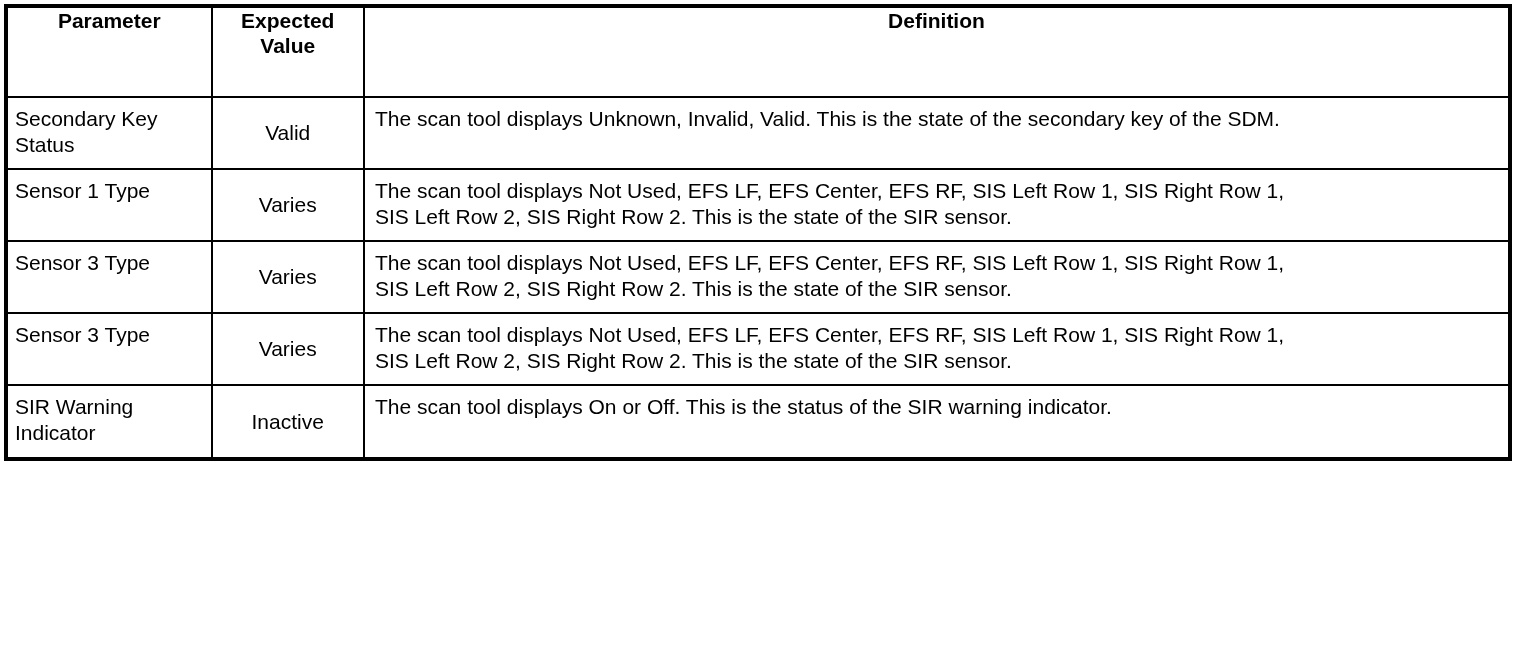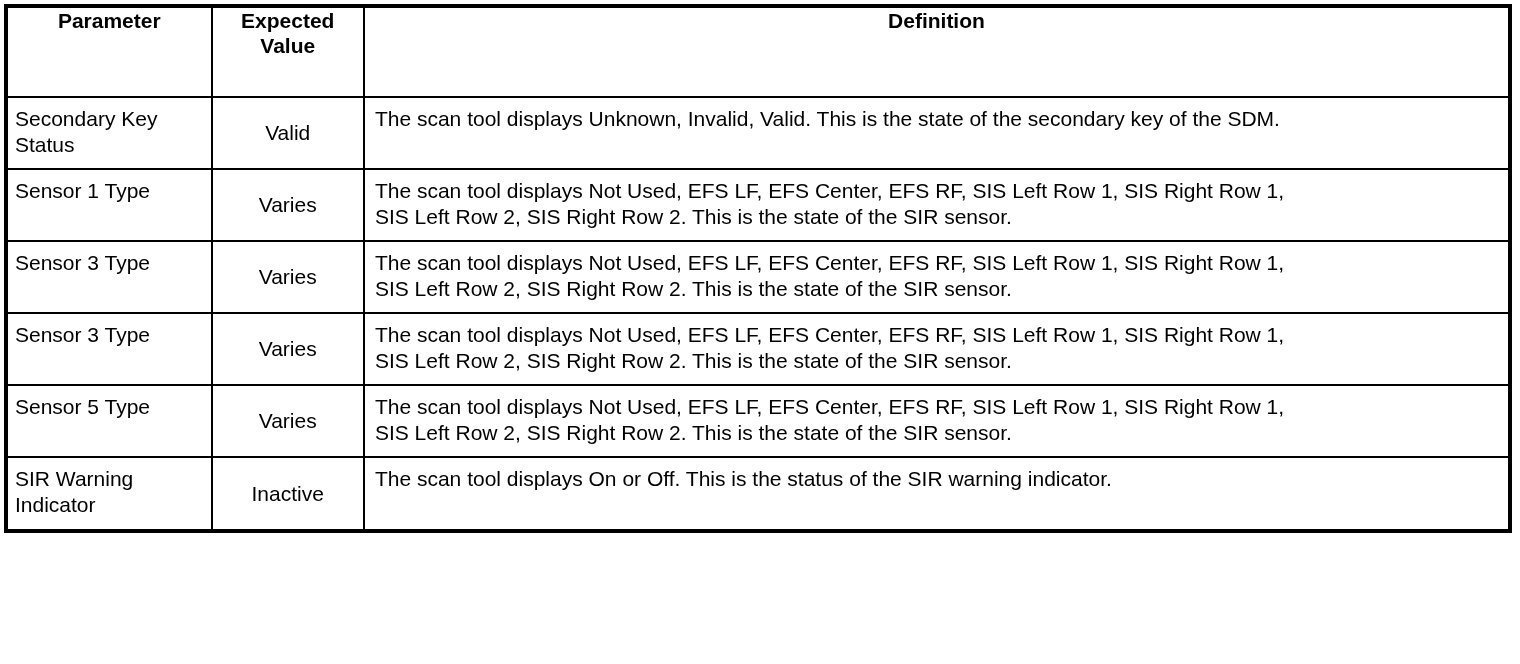--- a/index.html
+++ b/index.html
@@ -140,26 +140,20 @@
 SIS Left Row 2, SIS Right Row 2. This is the state of the SIR sensor.</td>
       </tr>
 
       <tr>
         <td class="cell-param">Sensor 3 Type</td>
         <td class="cell-value">Varies</td>
         <td class="cell-def">The scan tool displays Not Used, EFS LF, EFS Center, EFS RF, SIS Left Row 1, SIS Right Row 1,
 SIS Left Row 2, SIS Right Row 2. This is the state of the SIR sensor.</td>
       </tr>
 
-      <tr>
-        <td class="cell-param">Sensor 5 Type</td>
-        <td class="cell-value">Varies</td>
-        <td class="cell-def">The scan tool displays Not Used, EFS LF, EFS Center, EFS RF, SIS Left Row 1, SIS Right Row 1,
-SIS Left Row 2, SIS Right Row 2. This is the state of the SIR sensor.</td>
-      </tr>
 
 
       <tr>
         <td class="cell-param">SIR Warning Indicator</td>
         <td class="cell-value">Inactive</td>
         <td class="cell-def">The scan tool displays On or Off. This is the status of the SIR warning indicator.</td>
       </tr>
 
     </tbody>
   </table>

